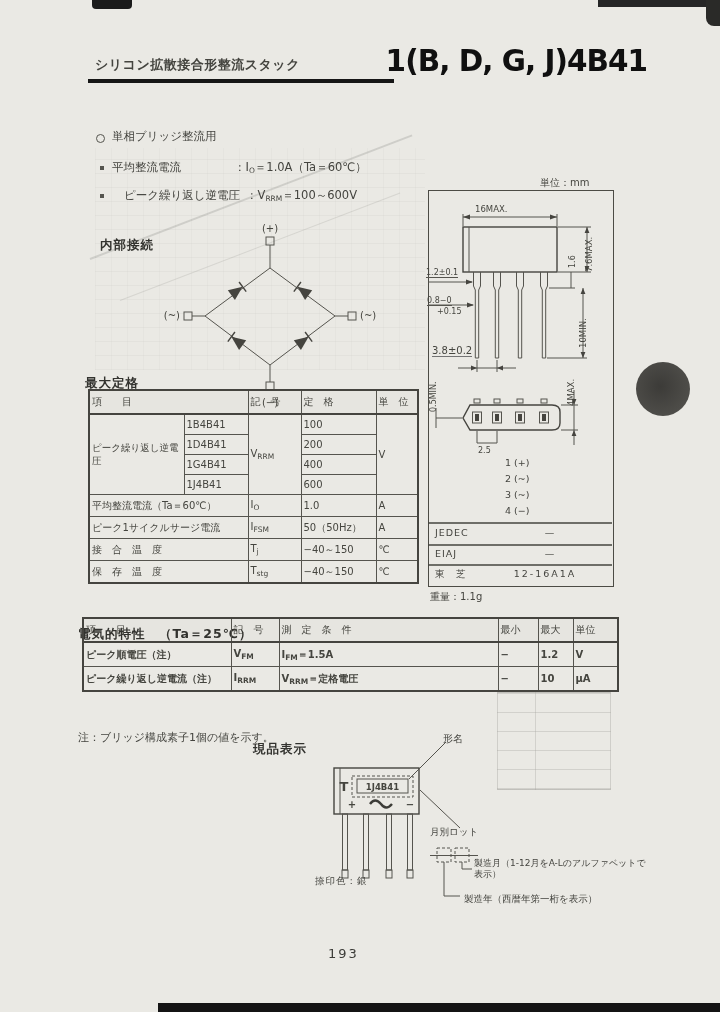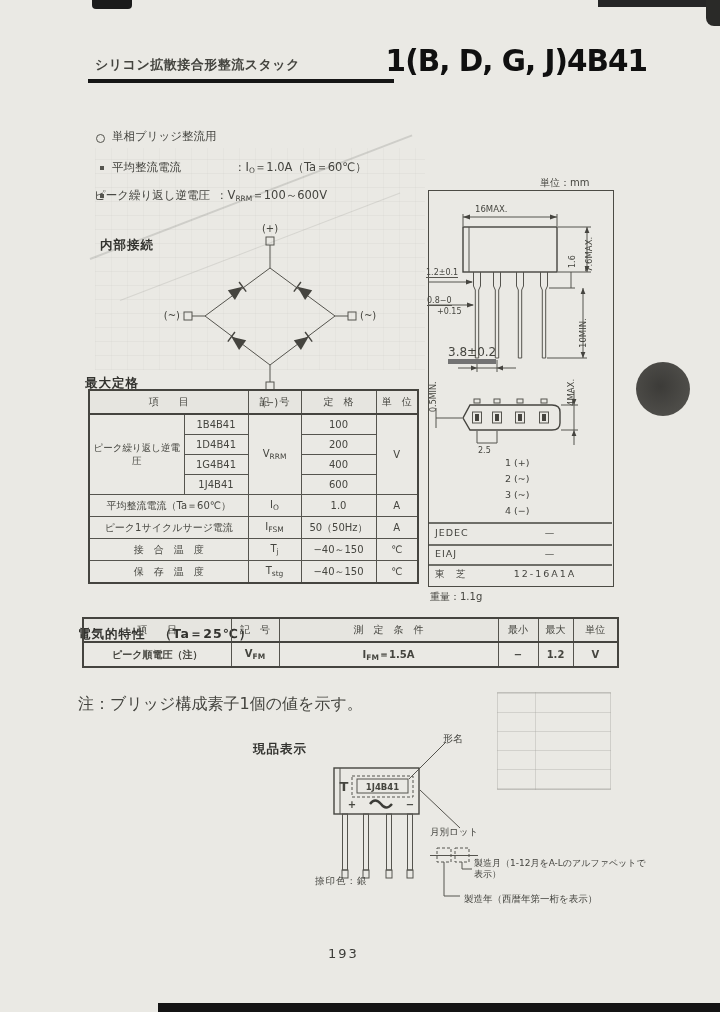--- a/index.html
+++ b/index.html
@@ -39,21 +39,21 @@
   
   .mk-circle{width:7px;height:7px;border:1.3px solid #55554f;border-radius:50%;}
   .mk-dot{width:4px;height:4px;background:#55554f;}
   .feat{font-size:11.5px;}
   .feat .lbl{display:inline-block;width:122px;}
   sub.s{font-size:7.5px;vertical-align:-2px;letter-spacing:0;}
   
   .sec{font-size:12.5px;font-weight:bold;color:#33332f;letter-spacing:1px;}
   
   table.tbl{border-collapse:collapse;table-layout:fixed;font-size:10px;color:#45453f;}
-  table.tbl td,table.tbl th{border:1px solid #55544e;font-weight:normal;text-align:center;
+  table.tbl td,table.tbl th{border:1px solid #55544e;font-weight:normal;text-align:left;
     padding:0 2px;overflow:hidden;white-space:nowrap;}
   table.tbl{border:2px solid #45443f;}
   table.tbl tr.head th{border-bottom:2px solid #45443f;background:rgba(0,0,0,0.015);}
   td.al{text-align:left;padding-left:6px;}
   .tbl-max tr.vr td{height:19px;}
   .tbl-max tr.r2 td{height:21px;margin-top:24px;}
   .tbl-max tr.head th{height:22px;}
   .tbl-el tr.head th{height:22px;}
   .tbl-el tr.r td{height:23px;font-weight:bold;}
   
@@ -61,21 +61,21 @@
   .dimlab{font-size:8.5px;color:#45453f;}
   .vlab{position:absolute;transform:rotate(-90deg);transform-origin:left top;
     font-size:8.5px;color:#45453f;white-space:nowrap;}
   .pinline{font-size:9.5px;line-height:16px;}
   .reglab{font-size:9.5px;letter-spacing:1px;}
   .lot-ul{border-bottom:1px solid #55544e;padding-bottom:16px;}
   svg .ln{stroke:#55544e;stroke-width:1;fill:none;}
   svg .ln2{stroke:#45443f;stroke-width:1.4;fill:none;}
   svg .fl{fill:#45443f;stroke:none;}
   svg text{fill:#45453f;}
-  .note{font-size:16px;}
+  .note{font-size:11px;margin-top:36px;}
   .pgnum{font-size:13px;letter-spacing:2px;color:#3c3c38;}
 </style>
 </head>
 <body>
 
 <div class="page">
 
   <div class="abs edge-tl"></div>
   <div class="abs edge-tr"></div>
   <div class="abs edge-rt"></div>
@@ -92,21 +92,21 @@
 
   <div class="abs mk-circle" style="left:96px;top:134px;"></div>
   <div class="abs feat t" style="left:112px;top:129px;">単相ブリッジ整流用</div>
 
   <div class="abs mk-dot" style="left:100px;top:166px;"></div>
   <div class="abs feat t" style="left:112px;top:160px;">
     <span class="lbl">平均整流電流</span><span>：</span><span class="sym"><span>I</span><sub class="s">O</sub></span><span>＝1.0A（Ta＝60℃）</span>
   </div>
 
   <div class="abs mk-dot" style="left:100px;top:194px;"></div>
-  <div class="abs feat t" style="left:94px;top:188px;">
+  <div class="abs feat t" style="left:124px;top:188px;">
     <span class="lbl">ピーク繰り返し逆電圧</span><span>：</span><span class="sym"><span>V</span><sub class="s">RRM</sub></span><span>＝100～600V</span>
   </div>
 
   <div class="abs sec t" style="left:100px;top:237px;">内部接続</div>
 
   <svg class="abs" style="left:150px;top:220px;" width="240" height="190" viewBox="0 0 240 190">
     <g>
       <text x="120" y="12" font-size="10" text-anchor="middle">(+)</text>
       <rect x="116" y="17" width="8" height="8" class="ln"></rect>
       <line x1="120" y1="25" x2="120" y2="48" class="ln"></line>
@@ -214,21 +214,21 @@
     </g>
   </svg>
 
   <div class="abs dimlab t" style="left:475px;top:204px;">16MAX.</div>
   <div class="vlab" style="left:584px;top:272px;">7.6MAX.</div>
   <div class="vlab" style="left:568px;top:268px;font-size:8px;">1.6</div>
   <div class="vlab" style="left:578px;top:348px;">10MIN.</div>
   <div class="abs dimlab t" style="left:426px;top:268px;font-size:8px;border-bottom:1px solid #55544e;">1.2±0.1</div>
   <div class="abs dimlab t" style="left:437px;top:287px;font-size:8px;margin-top:20px;">+0.15</div>
   <div class="abs dimlab t" style="left:427px;top:296px;font-size:8px;border-bottom:1px solid #55544e;">0.8−0</div>
-  <div class="abs dimlab t" style="left:448px;top:345px;font-size:12px;border-bottom:5px solid #737373;">3.8±0.2</div>
+  <div class="abs dimlab t" style="left:432px;top:345px;font-size:10px;border-bottom:1px solid #737373;">3.8±0.2</div>
   <div class="vlab" style="left:429px;top:412px;font-size:8px;">0.5MIN.</div>
   <div class="vlab" style="left:566px;top:406px;">4MAX.</div>
   <div class="abs dimlab t" style="left:478px;top:446px;font-size:8px;">2.5</div>
 
   <div class="abs" style="left:505px;top:455px;">
     <div class="pinline t">1 (+)</div>
     <div class="pinline t">2 (~)</div>
     <div class="pinline t">3 (~)</div>
     <div class="pinline t">4 (−)</div>
   </div>
@@ -323,20 +323,28 @@
       <th>単位</th>
     </tr>
     <tr class="r">
       <td class="al">ピーク順電圧（注）</td>
       <td><span>V</span><sub class="s">FM</sub></td>
       <td class="al"><span>I</span><sub class="s">FM</sub><span>＝1.5A</span></td>
       <td>−</td>
       <td>1.2</td>
       <td>V</td>
     </tr>
+    <tr class="r">
+      <td class="al">ピーク繰り返し逆電流（注）</td>
+      <td><span>I</span><sub class="s">RRM</sub></td>
+      <td class="al"><span>V</span><sub class="s">RRM</sub><span>＝定格電圧</span></td>
+      <td>−</td>
+      <td>10</td>
+      <td>μA</td>
+    </tr>
   </tbody>
     </table>
   <div class="abs note t" style="left:78px;top:694px;">注：ブリッジ構成素子1個の値を示す。</div>
 
   <div class="abs sec t" style="left:253px;top:741px;">現品表示</div>
 
   <svg class="abs" style="left:320px;top:728px;" width="320" height="180" viewBox="0 0 320 180">
     <g>
       <rect x="14" y="40" width="85" height="46" class="ln2"></rect>
       <line x1="20" y1="40" x2="20" y2="86" class="ln"></line>

